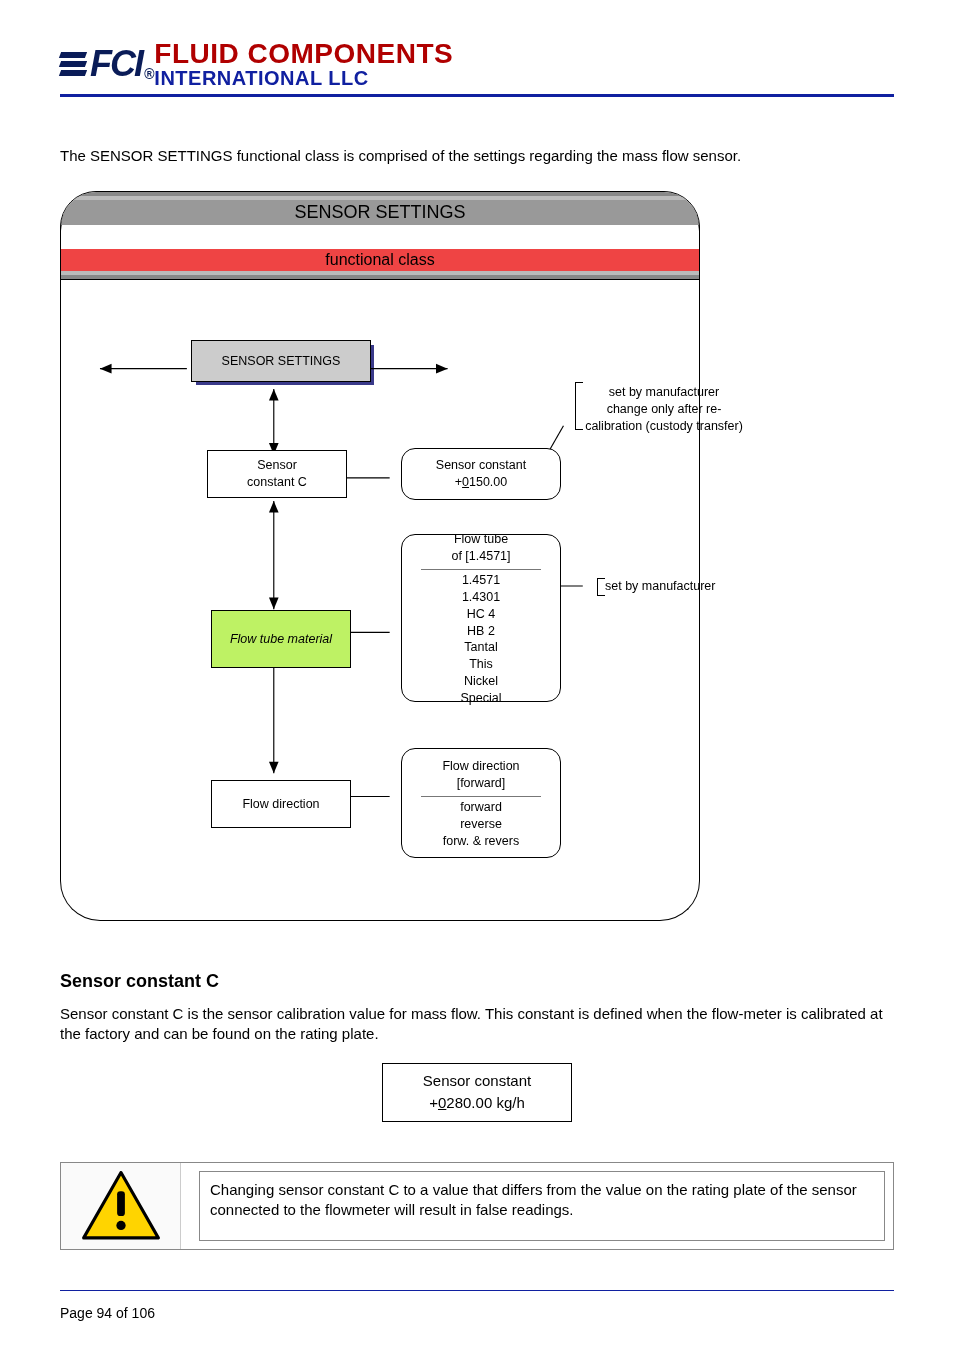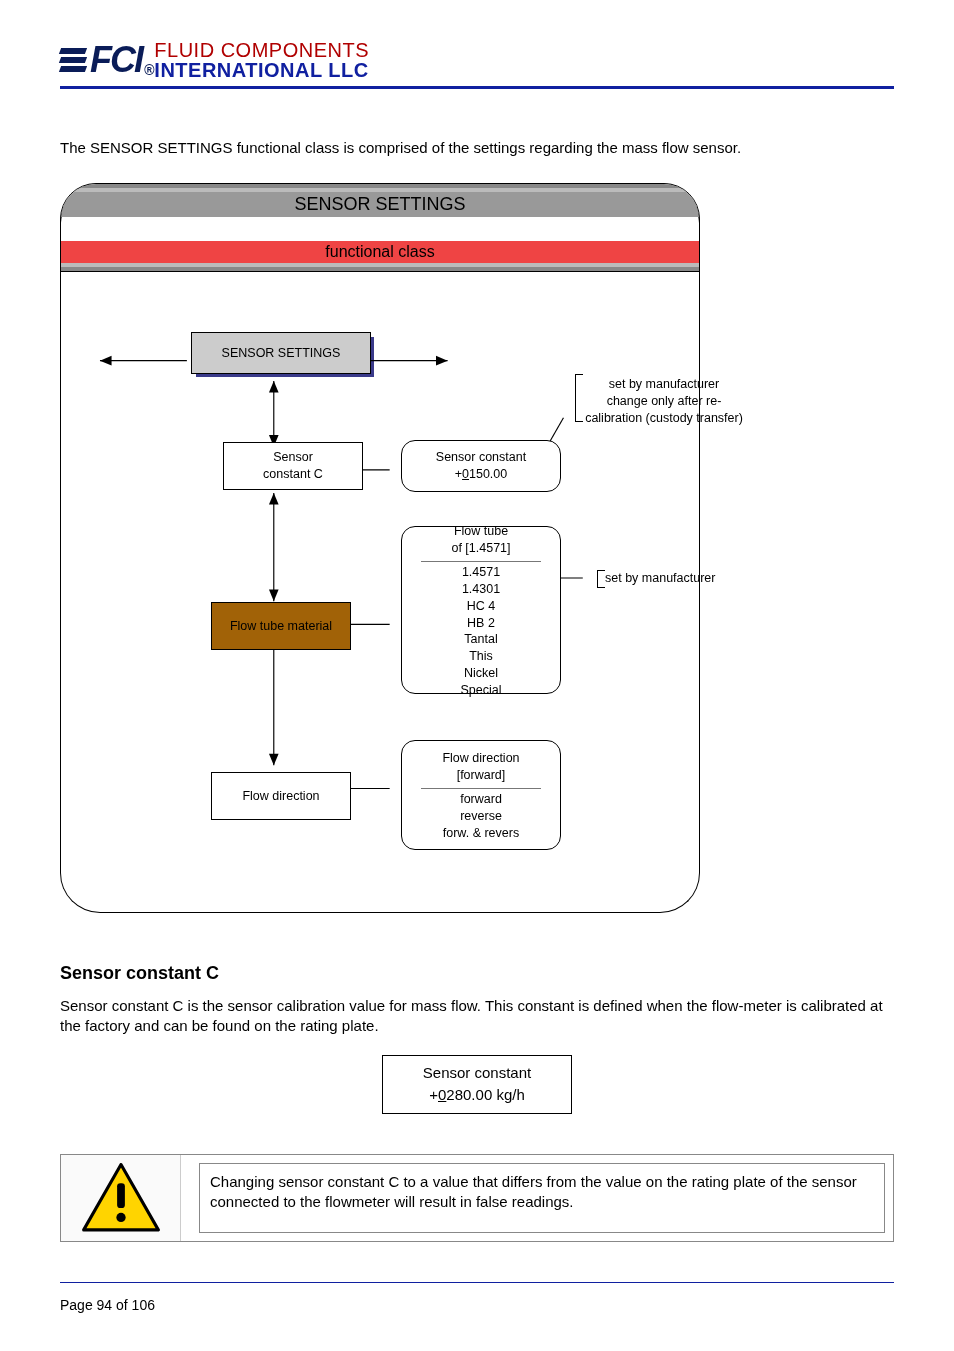--- a/index.html
+++ b/index.html
@@ -10,38 +10,38 @@
     margin: 0 auto;
     padding: 40px 60px 40px 60px;
     font-size: 14px;
     color: #000;
   }
   .logo-row { display: flex; align-items: center; gap: 4px; margin-bottom: 6px; }
   .logo-fci { font-family: Arial Black, Arial, sans-serif; font-weight: 900; font-style: italic; font-size: 36px; color: #0a1c58; letter-spacing: -2px; line-height: 0.9; display:flex; align-items:center; }
   .logo-fci .stripes { display:inline-flex; flex-direction:column; gap:3px; margin-right:4px; }
   .logo-fci .stripes span { display:block; width:26px; height:6px; background:#0a1c58; transform: skewX(-20deg);}
   .logo-text { display:flex; flex-direction:column; line-height:1; }
-  .logo-text .t1 { font-family: Arial Black, Arial, sans-serif; font-weight:400; font-size:20px; color:#b00000; letter-spacing:0.5px;}
+  .logo-text .t1 { font-family: Arial Black, Arial, sans-serif; font-weight:700; font-size:28px; color:#b00000; letter-spacing:0.5px;}
   .logo-text .t2 { font-family: Arial Black, Arial, sans-serif; font-weight:900; font-size:20px; color:#1020a0; letter-spacing:0.5px;}
   .hr-blue { height:3px; background:#1020a0; margin-bottom: 50px; }
   .intro { font-size: 15px; margin-bottom: 28px; }
 
   .big-box { border:1px solid #000; border-radius: 40px 40px 40px 40px; border-top:none; padding: 0 10px 30px 10px; position:relative; width: 640px; margin: 0 0 50px 0; }
   .big-box .title-band { border-radius: 36px 36px 0 0; overflow:hidden; border:1px solid #000; margin:-1px -11px 0 -11px; }
   .title-band .stripe { height:4px; background:#888; }
   .title-band .stripe.light { background:#bbb; }
   .title-band .ttl { background:#999; text-align:center; font-size:18px; padding:2px 0; }
   .title-band .sub { background:#ef4444; text-align:center; font-size:16px; padding:2px 0;margin-top:24px; }
 
   .diagram { position:relative; height: 610px; }
   .node { position:absolute; border:1px solid #000; text-align:center; font-size:12.5px; display:flex; flex-direction:column; justify-content:center; align-items:center; line-height:1.35; }
   .node.shadow::before { content:""; position:absolute; top:4px; left:4px; right:-4px; bottom:-4px; background:#3a3a8a; z-index:-1; }
   .node.main { background:#ccc; width:180px; height:42px; left:120px; top:60px; }
-  .node.sub1 { background:#fff; width:140px; height:48px; left:152px; top:170px; }
-  .node.sub2 { background:#a16207; width:140px; height:48px; left:140px; top:330px; }
+  .node.sub1 { background:#fff; width:140px; height:48px; left:136px; top:170px; }
+  .node.sub2 { background:#bef264; width:140px; height:58px; left:140px; top:330px;font-style:italic; }
   .node.sub3 { background:#fff; width:140px; height:48px; left:140px; top:500px; }
   .node.opt  { background:#fff; border-radius:14px; width:160px; padding:6px 4px; left:330px; }
   .opt1 { top:168px; }
   .opt2 { top:254px; height:168px; }
   .opt3 { top:468px; height:110px; }
   .opt .hdr { border-bottom:1px solid #777; width:80%; padding:2px 0 4px 0; margin-bottom:2px; display:flex; flex-direction:column; align-items:center;}
   .note { position:absolute; font-size:12.5px; text-align:center; line-height:1.35; }
   .note-bracket { position:absolute; border-left:1px solid #000; border-top:1px solid #000; border-bottom:1px solid #000; width:8px; }
   svg.lines { position:absolute; top:0; left:0; width:100%; height:100%; pointer-events:none; }
   .arrow { stroke:#000; stroke-width:1.2; fill:none; }

